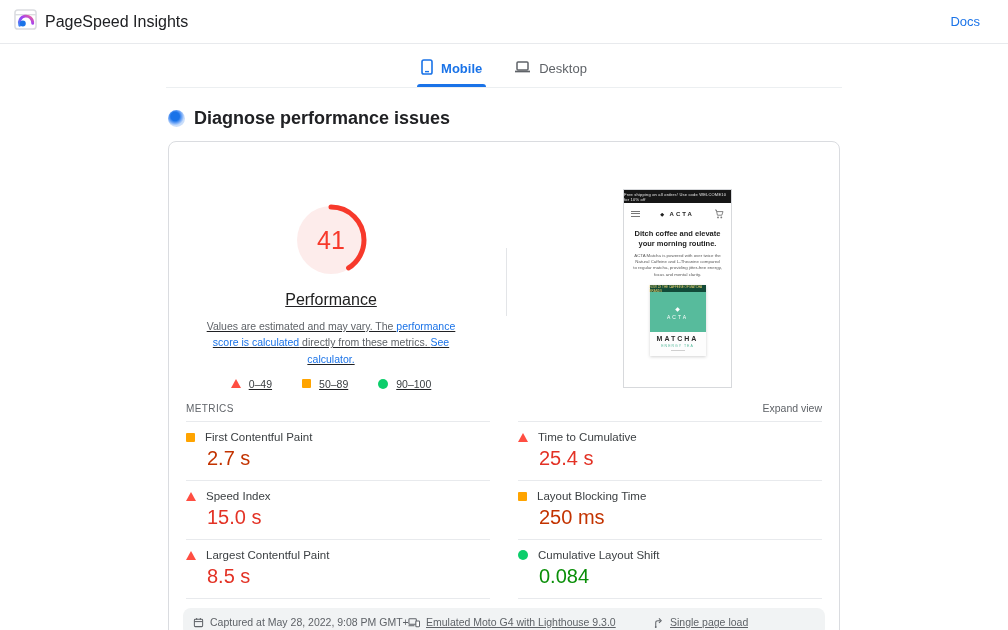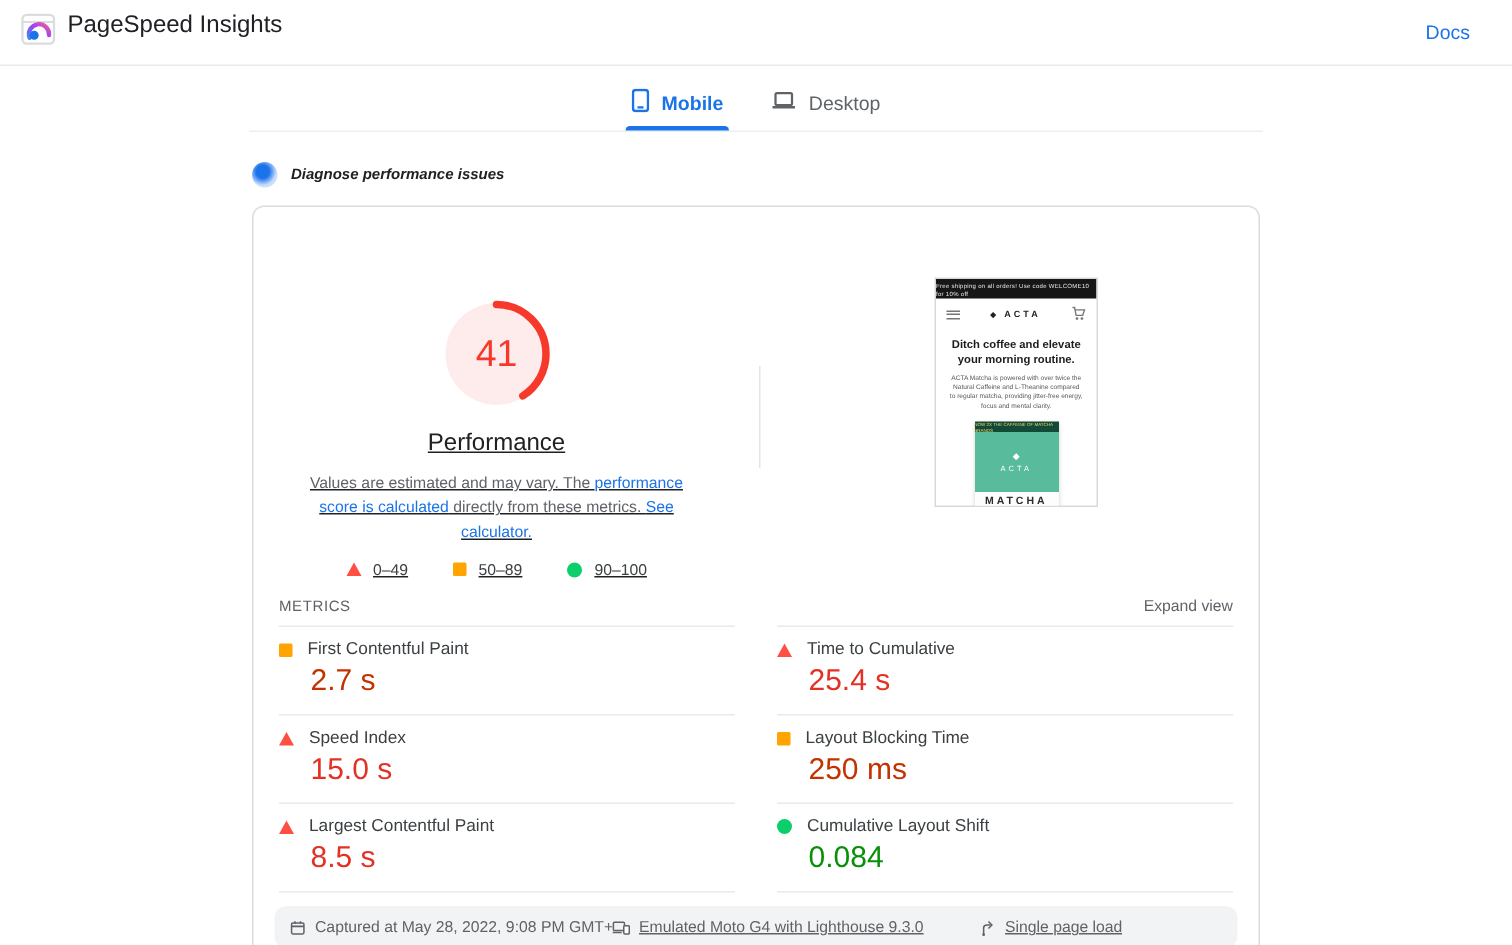--- a/index.html
+++ b/index.html
@@ -2,38 +2,38 @@
 <html><head>
 <meta charset="utf-8">
 <style>
   * { margin:0; padding:0; box-sizing:border-box; }
   html,body { width:1008px; height:630px; overflow:hidden; background:#fff;
     font-family:"Liberation Sans", sans-serif; color:#202124; }
 
   
   .header { height:44px; display:flex; align-items:center; justify-content:space-between;
     padding:0 28px 0 14px; border-bottom:1px solid #e8eaed; }
-  .brand { display:flex; gap:8px; }
+  .brand { display:flex; align-items:center; gap:8px; }
   .brand-title { font-size:16px; color:#202124; }
   .docs-link { font-size:13px; color:#1a73e8; text-decoration:none; cursor:pointer; }
 
   
   .tabbar-wrap { width:676px; margin:0 auto; border-bottom:1px solid #eceff1; }
   .tabbar { display:flex; justify-content:center; gap:8px; padding-top:9px; }
   .tab { display:flex; align-items:center; gap:8px; font-size:13px; padding:6px 12px 9px;
     color:#5f6368; cursor:pointer; position:relative; }
   .tab.active { color:#1a73e8; font-weight:bold; }
   .tab.active::after { content:""; position:absolute; left:8px; right:8px; bottom:0;
     height:3px; background:#1a73e8; border-radius:3px 3px 0 0; }
 
   
   .diagnose-row { width:672px; margin:20px auto 0; display:flex; align-items:center; gap:9px; }
   .diagnose-icon { width:17px; height:17px; border-radius:50%;
     background:radial-gradient(circle at 42% 38%, #1a73e8 0 30%, #69a2f6 45%, #c7dcfa 62%, #ddeafc 100%); }
-  .diagnose-title { font-size:10px; font-weight:bold; color:#202124;font-style:italic; }
+  .diagnose-title { font-size:18px; font-weight:bold; color:#202124; }
 
   
   .card { width:672px; margin:12px auto 0; border:1px solid #dadce0; border-radius:8px;
     background:#fff; position:relative; }
 
   .card-top { position:relative; height:252px; }
   .perf-block { position:absolute; left:0; top:0; width:324px; display:flex;
     flex-direction:column; align-items:center; padding-top:62px;text-decoration:underline; }
   .gauge { position:relative; width:72px; height:72px; }
   .gauge-score { position:absolute; inset:0; display:flex; align-items:center; justify-content:center;
@@ -46,21 +46,21 @@
   .legend-item { display:flex; align-items:center; gap:8px; font-size:10.5px; color:#3c4043; }
 
   .shape-triangle { width:0; height:0; border-left:5.5px solid transparent;
     border-right:5.5px solid transparent; border-bottom:9.5px solid #ff4e42; }
   .shape-square { width:9px; height:9px; background:#ffa400; border-radius:1px; }
   .shape-circle { width:10px; height:10px; background:#0cce6b; border-radius:50%; }
 
   .vert-divider { position:absolute; left:337px; top:106px; width:1px; height:68px; background:#e3e5e8; }
 
   
-  .phone { position:absolute; left:454px; top:47px; width:109px; height:153px;
+  .phone { position:absolute; left:454px; top:47px; width:109px; height:199px;
     border:1px solid #d7d9dc; background:#fff; overflow:hidden; cursor:pointer; }
   .phone-promo { height:13px; background:#161616; color:#e9e9e9; font-size:4px;
     display:flex; align-items:center; justify-content:center; letter-spacing:.2px; }
   .phone-nav { height:21px; display:flex; align-items:center; justify-content:space-between; padding:0 7px; }
   .hamburger { width:9px; display:flex; flex-direction:column; gap:1.5px; }
   .hamburger span { height:1px; background:#777; }
   .phone-brand { font-size:6px; letter-spacing:2px; color:#222; font-weight:bold; }
   .phone-brand .diamond { font-size:5px; }
   .phone-headline { margin-top:5px; padding:0 8px; text-align:center; font-size:7.5px;
     font-weight:bold; color:#1c1c1c; line-height:1.3; }

